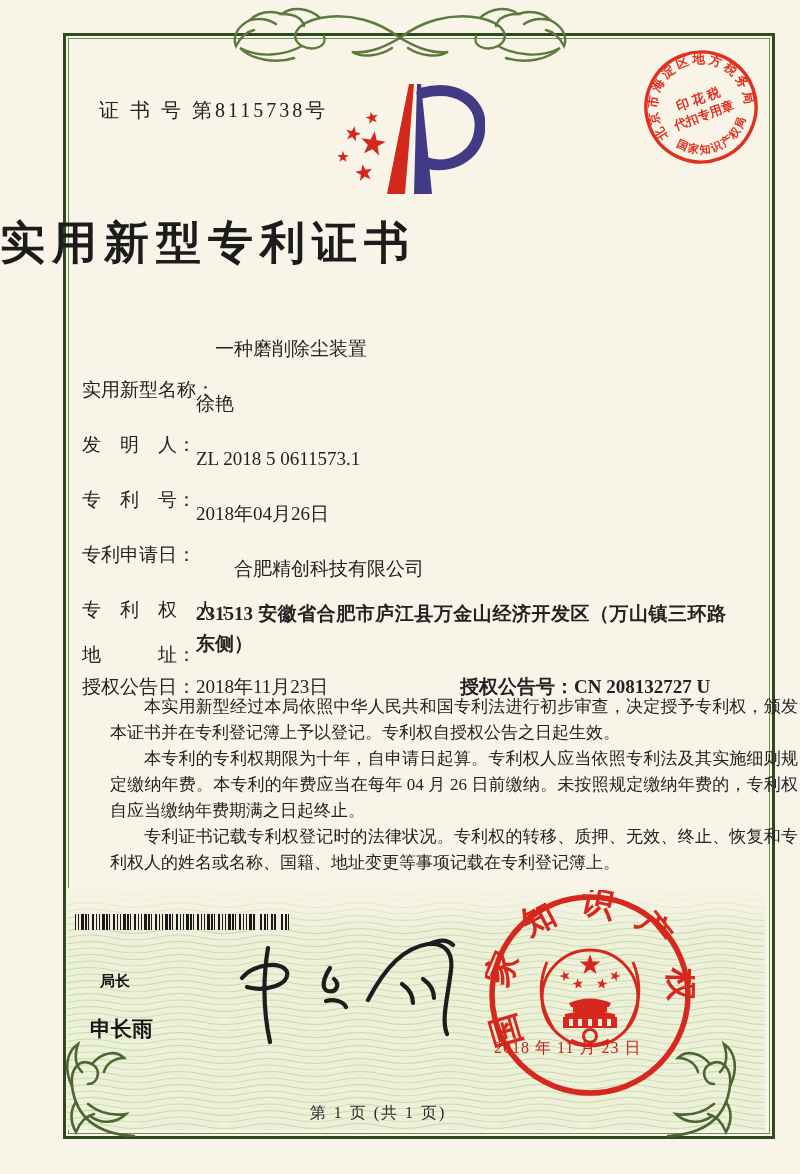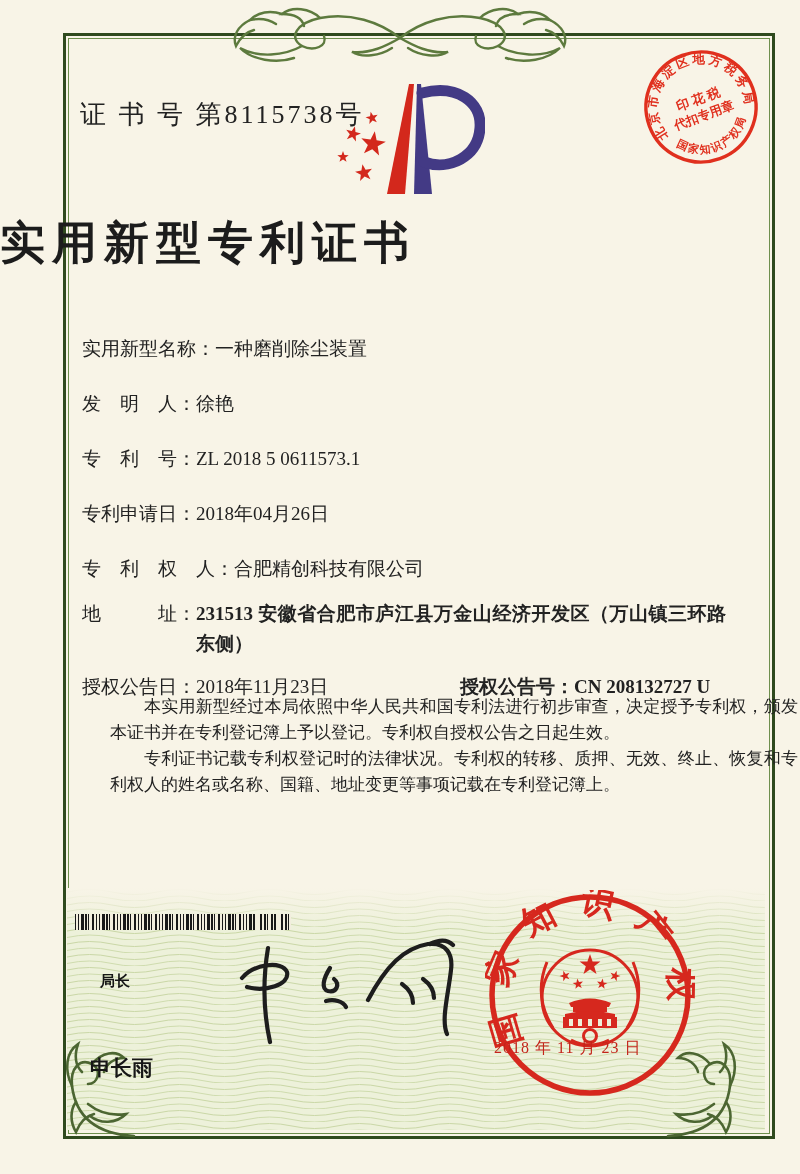--- a/index.html
+++ b/index.html
@@ -14,53 +14,53 @@
   .frame{position:absolute;left:63px;top:33px;width:706px;height:1100px;
          border:3px solid var(--frame_green);}
   .frame-inner{position:absolute;left:2px;top:2px;right:2px;bottom:2px;
          border:1px solid var(--frame_green_light);}
 
   .wavy{position:absolute;left:67px;top:888px;width:698px;height:242px;z-index:1;}
   .wavy svg{display:block;width:100%;height:100%;}
   .wavy::before{content:"";position:absolute;left:0;top:0;right:0;height:42px;
          background:linear-gradient(#f8f4e7,rgba(248,244,231,0));}
 
-  .cert-no{position:absolute;left:80px;top:97px;font-size:26px;letter-spacing:3px;
+  .cert-no{position:absolute;left:99px;top:97px;font-size:20px;letter-spacing:3px;
          color:var(--ink);z-index:2;}
 
   .logo{position:absolute;left:325px;top:78px;z-index:2;}
 
   .tax-stamp{position:absolute;left:640px;top:46px;width:122px;height:122px;z-index:3;}
   .tax-stamp svg{transform:rotate(-20deg);}
 
   .title{position:absolute;left:0;top:213px;width:800px;text-align:left;
          font-size:45px;font-weight:bold;letter-spacing:7px;color:#1c1c1c;z-index:2;}
 
   .field-row{position:absolute;left:82px;width:690px;font-size:19px;line-height:30px;
          color:var(--ink);z-index:2;}
-  .field-label{display:inline-block;vertical-align:top;white-space:pre;}
+  .field-label{display:inline-block;vertical-align:top;white-space:pre;margin-top:41px;}
   .field-value{display:inline-block;vertical-align:top;}
   .row-1{top:334px}.row-2{top:389px}.row-3{top:444px}.row-4{top:499px}
   .row-5{top:554px}.row-6{top:599px}.row-7{top:672px}
   .addr-value{width:530px;text-align:justify;font-weight:bold;}
   .grant-no{position:absolute;left:378px;top:0;font-weight:bold;}
 
   .body-text{position:absolute;left:66px;top:694px;width:688px;font-size:17px;
          line-height:26px;text-align:justify;color:var(--ink);z-index:2;padding-left:44px;}
   .body-text p{margin:0;text-indent:2em;}
 
   .barcode{position:absolute;left:75px;top:914px;width:216px;height:16px;z-index:2;
          background:repeating-linear-gradient(90deg,
            #191919 0 1.5px,#f2eede 1.5px 3px,#191919 3px 4px,#f2eede 4px 6.5px,
            #191919 6.5px 9px,#f2eede 9px 10.5px);}
 
   .sign-title{position:absolute;left:100px;top:972px;font-size:15px;font-weight:600;
          color:#161616;z-index:2;}
   .sign-name{position:absolute;left:90px;top:1015px;font-size:21px;font-weight:600;
-         color:#161616;z-index:2;margin-top:39px;}
+         color:#161616;z-index:2;}
   .signature{position:absolute;left:230px;top:938px;z-index:3;}
 
   .seal{position:absolute;left:485px;top:890px;z-index:3;}
   .seal-date{position:absolute;left:494px;top:1038px;width:190px;font-size:16px;
          color:#c3241a;letter-spacing:1px;z-index:4;white-space:pre;}
 
   .footer{position:absolute;left:0;top:1103px;width:756px;text-align:center;
          font-size:16px;color:#2a2a2a;z-index:2;letter-spacing:2px;}
 
   .orn{position:absolute;z-index:2;}
@@ -188,20 +188,21 @@
   <div class="field-row row-6">
     <span class="field-label">地　　　址：</span><span class="field-value addr-value">231513 安徽省合肥市庐江县万金山经济开发区（万山镇三环路东侧）</span>
   </div>
   <div class="field-row row-7">
     <span>授权公告日：</span><span>2018年11月23日</span>
     <span class="grant-no"><span>授权公告号：</span><span>CN 208132727 U</span></span>
   </div>
 
   <div class="body-text">
     <p>本实用新型经过本局依照中华人民共和国专利法进行初步审查，决定授予专利权，颁发本证书并在专利登记簿上予以登记。专利权自授权公告之日起生效。</p>
+    <p>本专利的专利权期限为十年，自申请日起算。专利权人应当依照专利法及其实施细则规定缴纳年费。本专利的年费应当在每年 04 月 26 日前缴纳。未按照规定缴纳年费的，专利权自应当缴纳年费期满之日起终止。</p>
     <p>专利证书记载专利权登记时的法律状况。专利权的转移、质押、无效、终止、恢复和专利权人的姓名或名称、国籍、地址变更等事项记载在专利登记簿上。</p>
   </div>
 
   <div class="barcode"></div>
 
   <div class="sign-title">局长</div>
   <div class="sign-name">申长雨</div>
 
   <svg class="signature" width="230" height="110" viewBox="230 940 230 110">
     <g fill="none" stroke="#1d1d1d" stroke-width="4.2" stroke-linecap="round">
@@ -245,14 +246,15 @@
         </g>
         <circle cx="105" cy="146" r="6.5" fill="none" stroke="#d6281e" stroke-width="3"></circle>
         <path d="M62 72 Q48 106 68 138" fill="none" stroke="#d6281e" stroke-width="3"></path>
         <path d="M148 72 Q162 106 142 138" fill="none" stroke="#d6281e" stroke-width="3"></path>
         <path d="M86 150 Q105 160 124 150" fill="none" stroke="#d6281e" stroke-width="3"></path>
       </g>
     </g>
   </svg>
   <div class="seal-date">2018 年 11 月 23 日</div>
 
+  <div class="footer">第 1 页 (共 1 页)</div>
 
 </div>
 
 </body></html>

